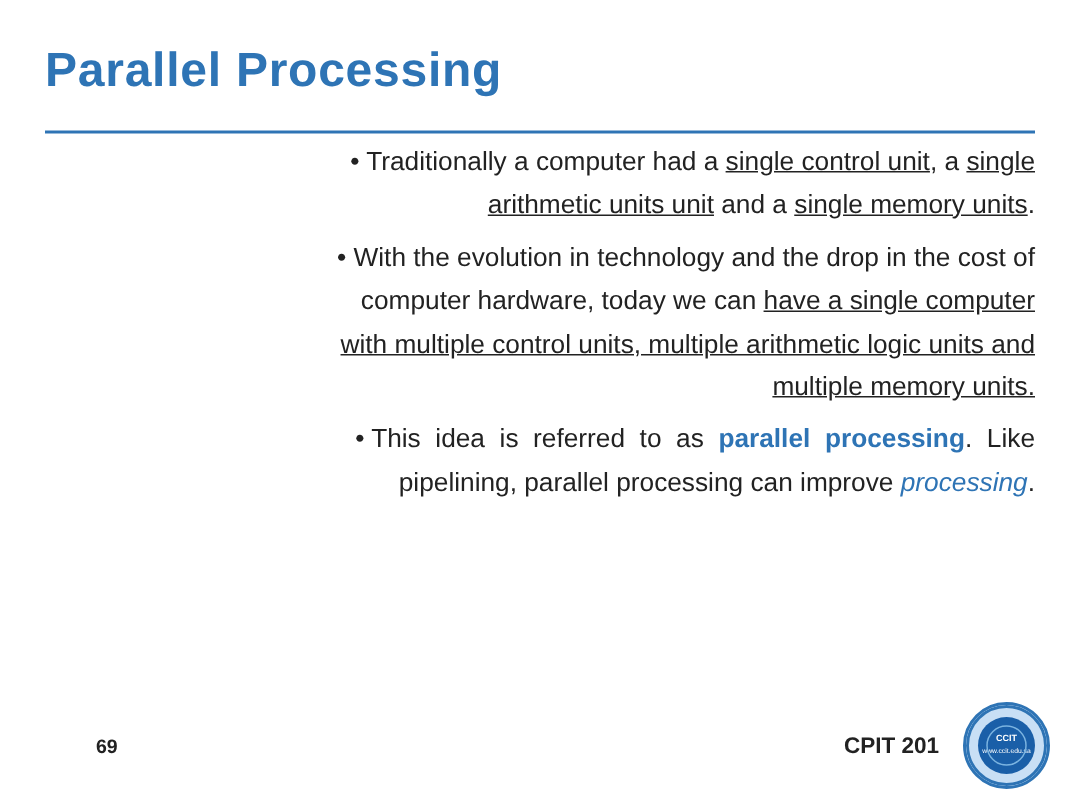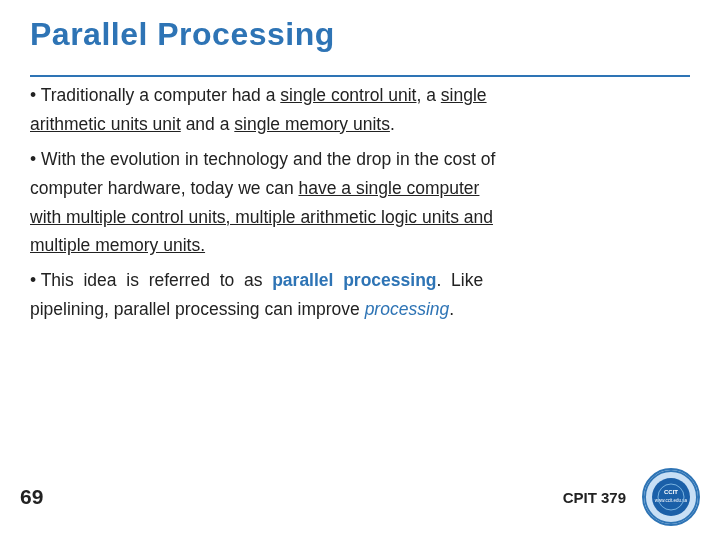--- a/index.html
+++ b/index.html
@@ -7,37 +7,38 @@
       width: 720px;
       height: 540px;
       background: #ffffff;
       font-family: Arial, sans-serif;
       overflow: hidden;
       position: relative;
     }
     .page {
       width: 720px;
       height: 540px;
-      padding: 16px 30px 20px 30px;
+      padding: 28px 30px 20px 30px;
       position: relative;
     }
     .title {
       font-size: 32px;
       font-weight: bold;
       color: #2e74b5;
       margin-bottom: 22px;
       letter-spacing: 0.5px;
     }
     .content {
       font-size: 17.5px;
       line-height: 1.65;
       color: #222;
     }
     .bullet-block {
       margin-bottom: 6px;
+      text-align: right;
     }
     .underline {
       text-decoration: underline;
     }
     .parallel-text {
       color: #2e74b5;
       font-weight: bold;
     }
     .italic-text {
       font-style: italic;
@@ -47,23 +48,24 @@
       position: absolute;
       bottom: 14px;
       left: 0;
       right: 0;
       display: flex;
       align-items: center;
       justify-content: space-between;
       padding: 0 20px 0 20px;
     }
     .page-num {
-      font-size: 21px;
+      font-size: 13px;
       font-weight: bold;
       color: #222;
+      margin-left: 44px;
     }
     .logo-area {
       display: flex;
       align-items: center;
       gap: 8px;
     }
     .logo-circle {
       width: 58px;
       height: 58px;
       border-radius: 50%;
@@ -109,21 +111,21 @@
 
     <div class="bullet-block">
       <span>• This &nbsp;idea &nbsp;is &nbsp;referred &nbsp;to &nbsp;as &nbsp;<span class="parallel-text">parallel &nbsp;processing</span>. &nbsp;Like<br>
       pipelining, parallel processing can improve <span class="italic-text">processing</span>.</span>
     </div>
   </div>
 
   <div class="footer">
     <span class="page-num">69</span>
     <div class="logo-area">
-      <span class="footer-label">CPIT 379</span>
+      <span class="footer-label">CPIT 201</span>
       <div class="logo-circle">
         <svg width="54" height="54" viewBox="0 0 54 54">
           <circle cx="27" cy="27" r="26" fill="#c8dff5" stroke="#2e74b5" stroke-width="2"></circle>
           <circle cx="27" cy="27" r="19" fill="#1a5fa8"></circle>
           <text x="27" y="24" text-anchor="middle" fill="white" font-size="6" font-weight="bold" font-family="Arial">CCIT</text>
           <text x="27" y="32" text-anchor="middle" fill="white" font-size="4.5" font-family="Arial">www.ccit.edu.sa</text>
           <circle cx="27" cy="27" r="13" fill="none" stroke="#7ab3e0" stroke-width="1"></circle>
         </svg>
       </div>
     </div>

